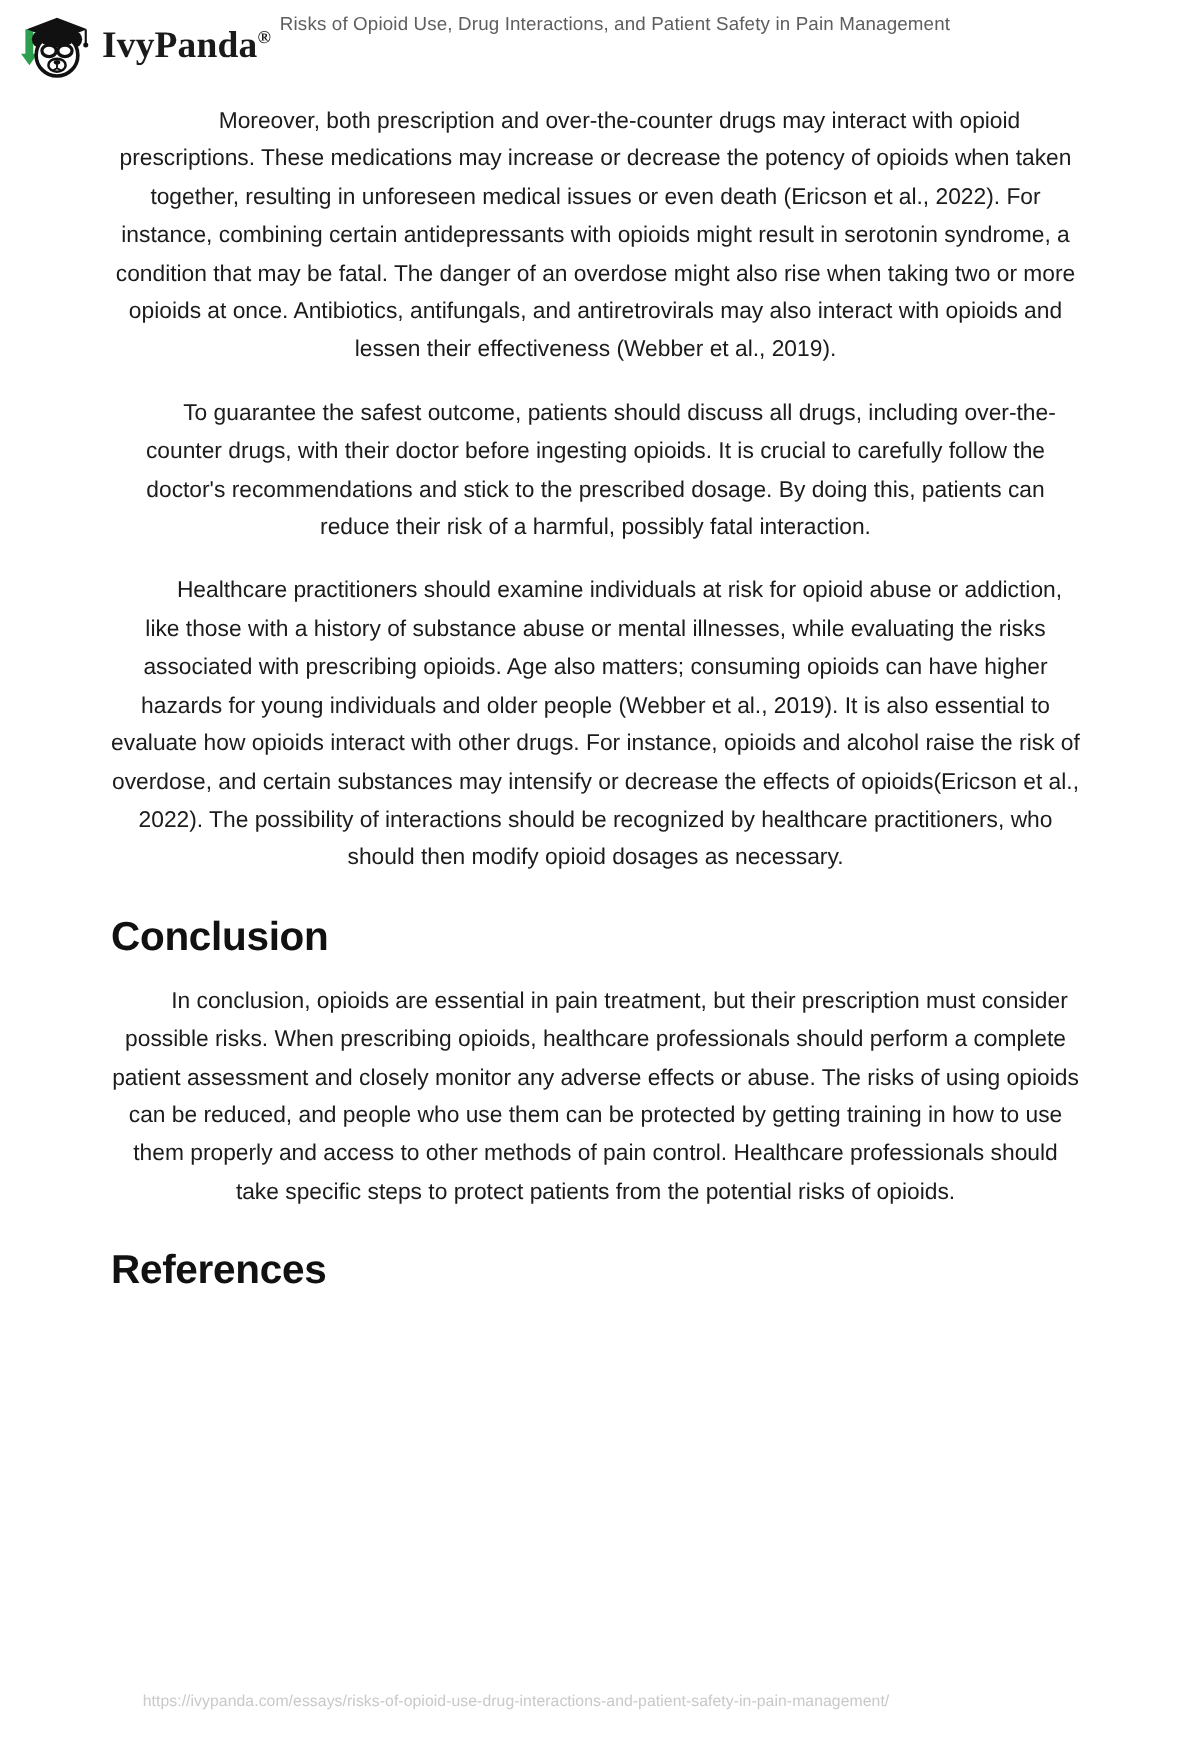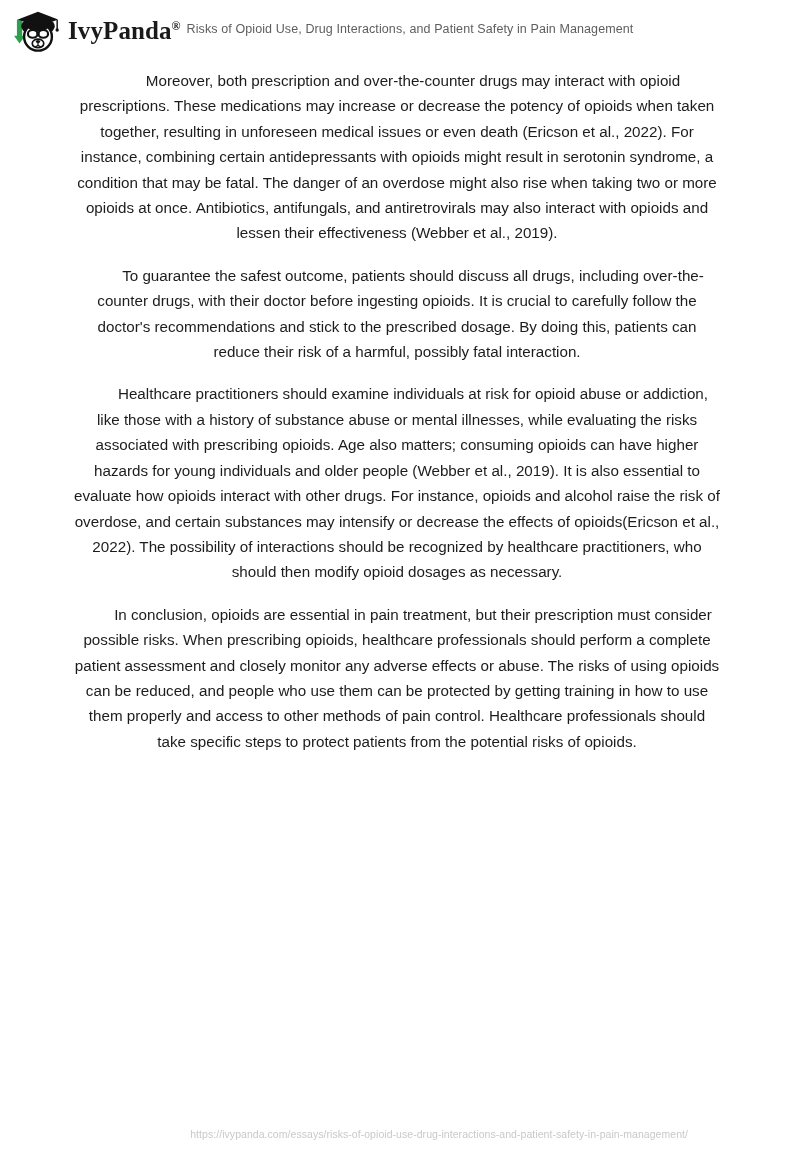--- a/index.html
+++ b/index.html
@@ -49,21 +49,21 @@
   .brand-reg {
     font-family: "Liberation Serif", serif;
     font-size: 12px;
     vertical-align: super;
     font-weight: 700;
   }
   .header-title {
     position: absolute;
     left: 0;
     right: 0;
-    top: 22px;
+    top: 9px;
     text-align: center;
     font-size: 12.5px;
     color: #5e5e5e;
     letter-spacing: 0.1px;
     padding-left: 20px;
   }
 
   
   .content {
     position: absolute;
@@ -102,21 +102,21 @@
   .italic {
     font-style: italic;
   }
 
   
   .page-footer {
     position: absolute;
     left: 0;
     bottom: 18px;
     width: 688px;
-    text-align: right;
+    text-align: center;
   }
   .footer-url {
     font-size: 10.5px;
     color: #c9c9c9;
     letter-spacing: 0.05px;
   }
 </style>
 </head>
 <body>
 
@@ -154,21 +154,23 @@
 
   <div class="header-title">Risks of Opioid Use, Drug Interactions, and Patient Safety in Pain Management</div>
 </div>
 
 <div class="content">
 
   <p class="para">Moreover, both prescription and over-the-counter drugs may interact with opioid prescriptions. These medications may increase or decrease the potency of opioids when taken together, resulting in unforeseen medical issues or even death (Ericson et al., 2022). For instance, combining certain antidepressants with opioids might result in serotonin syndrome, a condition that may be fatal. The danger of an overdose might also rise when taking two or more opioids at once. Antibiotics, antifungals, and antiretrovirals may also interact with opioids and lessen their effectiveness (Webber et al., 2019).</p>
   <p class="para">To guarantee the safest outcome, patients should discuss all drugs, including over-the-counter drugs, with their doctor before ingesting opioids. It is crucial to carefully follow the doctor's recommendations and stick to the prescribed dosage. By doing this, patients can reduce their risk of a harmful, possibly fatal interaction.</p>
   <p class="para">Healthcare practitioners should examine individuals at risk for opioid abuse or addiction, like those with a history of substance abuse or mental illnesses, while evaluating the risks associated with prescribing opioids. Age also matters; consuming opioids can have higher hazards for young individuals and older people (Webber et al., 2019). It is also essential to evaluate how opioids interact with other drugs. For instance, opioids and alcohol raise the risk of overdose, and certain substances may intensify or decrease the effects of opioids(Ericson et al., 2022). The possibility of interactions should be recognized by healthcare practitioners, who should then modify opioid dosages as necessary.</p>
 
+  <h2 class="section-heading">Conclusion</h2>
   <p class="para">In conclusion, opioids are essential in pain treatment, but their prescription must consider possible risks. When prescribing opioids, healthcare professionals should perform a complete patient assessment and closely monitor any adverse effects or abuse. The risks of using opioids can be reduced, and people who use them can be protected by getting training in how to use them properly and access to other methods of pain control. Healthcare professionals should take specific steps to protect patients from the potential risks of opioids.</p>
 
+  <h2 class="section-heading">References</h2>
 
 
 </div>
 
 <div class="page-footer">
   <span class="footer-url">https://ivypanda.com/essays/risks-of-opioid-use-drug-interactions-and-patient-safety-in-pain-management/</span>
 </div>
 
 </body></html>

